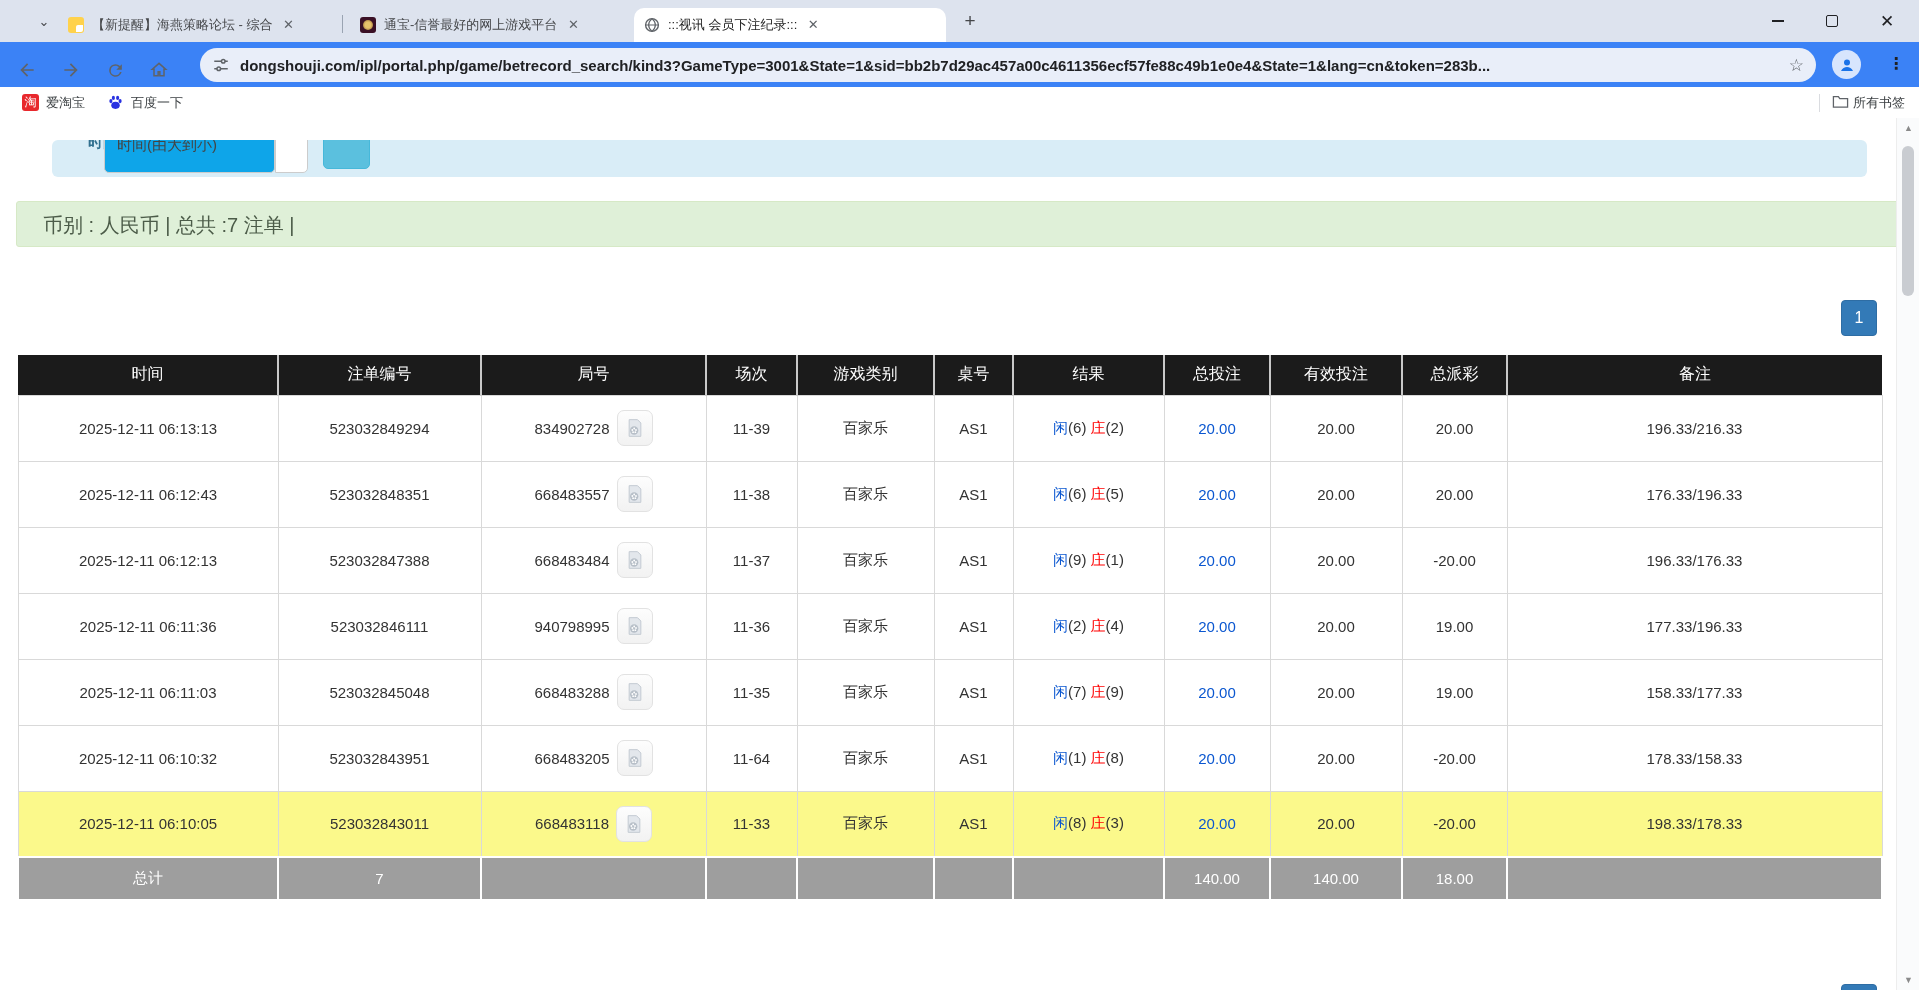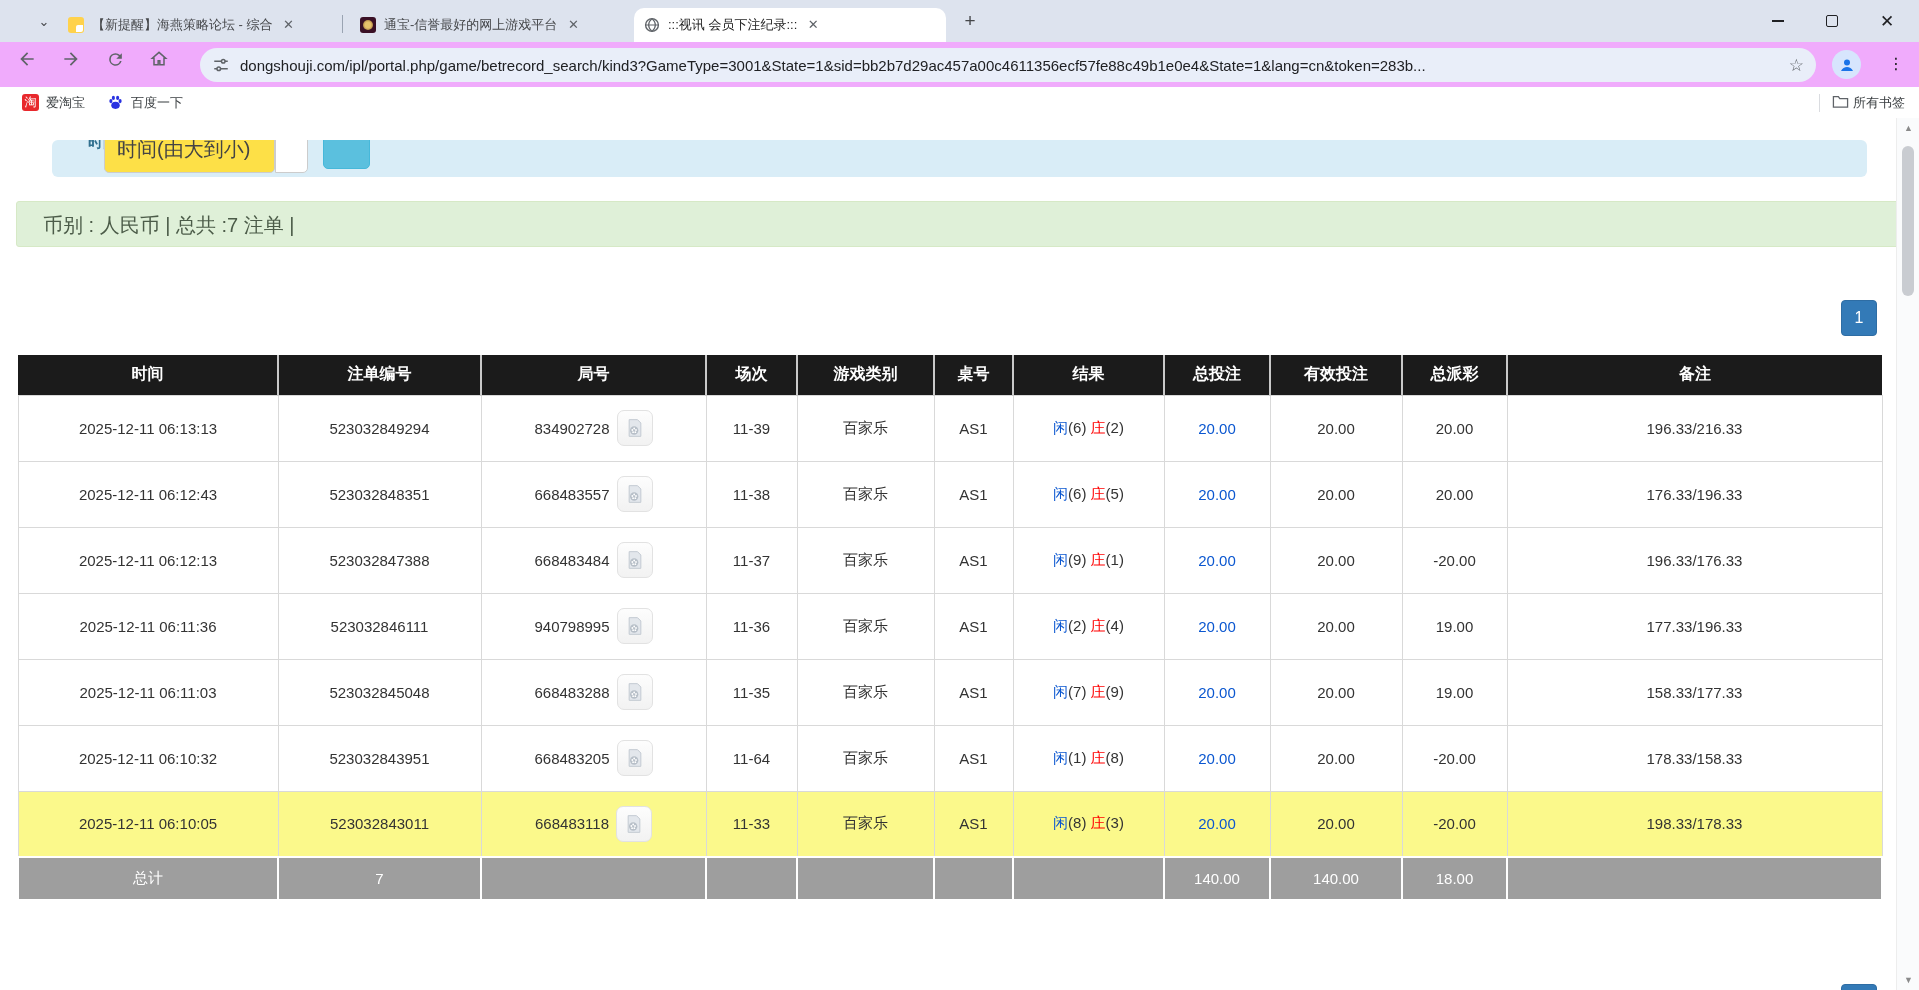--- a/index.html
+++ b/index.html
@@ -27,21 +27,21 @@
     border-radius:5px; background:radial-gradient(circle,#e7c26a 40%,#8a5a2a 100%); }
   .newtab { position:absolute; left:958px; top:10px; width:24px; height:24px; text-align:center;
     line-height:22px; font-size:19px; color:#45474a; border-radius:12px; }
   .winctl { position:absolute; top:0; height:42px; width:46px; display:flex; align-items:center;
     justify-content:center; color:#202124; }
   .winctl.min::after { content:""; width:12px; height:1.5px; background:#202124; }
   .winctl.max::after { content:""; width:10px; height:10px; border:1.4px solid #202124; border-radius:2px; }
   .winctl.cls { font-size:17px; }
 
   
-  .toolbar { position:relative; height:45px; background:#f0abfc; display:flex; align-items:flex-start; }
+  .toolbar { position:relative; height:45px; background:#3b82f6; display:flex; align-items:flex-end;font-weight:bold; }
   .navbtn { width:34px; height:34px; margin-left:10px; border-radius:17px; display:flex;
     align-items:center; justify-content:center; color:#5f6368; }
   .navbtn svg { display:block; }
   .omnibox { position:absolute; left:200px; top:6px; width:1616px; height:34px; background:#e9eef9;
     border-radius:17px; display:flex; align-items:center; padding:0 12px; }
   .siteinfo { width:18px; height:18px; margin-right:10px; flex:0 0 18px; }
   .url { font-size:15px; color:#202124; white-space:nowrap; overflow:hidden; flex:1; }
   .star { font-size:17px; color:#5f6368; margin-left:10px; }
   .avatar { position:absolute; left:1832px; top:8px; width:29px; height:29px; border-radius:15px;
     background:#d7e5fd; display:flex; align-items:center; justify-content:center; }
@@ -56,40 +56,40 @@
     font-size:12px; text-align:center; line-height:17px; }
   .bm-ico-baidu { width:17px; height:17px; }
   .bm-right { position:absolute; right:14px; display:flex; align-items:center; gap:4px; }
   .bm-vdiv { width:1px; height:18px; background:#dadce0; margin-right:8px; }
 
   
   .page { position:relative; height:872px; background:#fff; overflow:hidden; }
   .filter-panel { position:absolute; left:52px; top:22px; width:1815px; height:37px;
     background:#d9edf7; border-radius:6px; overflow:hidden; }
   .filter-label { position:absolute; left:36px; top:-7px; font-size:15px; font-weight:bold; color:#31708f; }
-  .filter-select { position:absolute; left:52px; top:-11px; width:171px; height:44px; background:#fde047;
-    border:1px solid #cccccc; border-radius:5px; font-size:20px; color:#444; padding:6px 10px 0 12px; }
+  .filter-select { position:absolute; left:52px; top:-11px; width:171px; height:44px; background:#0ea5e9;
+    border:1px solid #cccccc; border-radius:5px; font-size:15px; color:#444; padding:6px 10px 0 12px; }
   .filter-spin { position:absolute; left:223px; top:-11px; width:33px; height:44px; background:#fff;
     border:1px solid #cccccc; border-radius:0 5px 5px 0; }
   .filter-btn { position:absolute; left:271px; top:-9px; width:47px; height:38px; background:#5bc0de;
     border:1px solid #46b8da; border-radius:5px; }
 
   .summary-bar { position:absolute; left:16px; top:83px; width:1888px; height:46px;
     background:#dff0d8; border:1px solid #d6e9c6; border-radius:3px; }
   .summary-left { position:absolute; left:26px; top:0; line-height:46px; font-size:20px; color:#4c5c49; }
   .summary-right { position:absolute; right:44px; top:0; line-height:46px; font-size:15px; color:#ff0000; }
 
   .page-btn { position:absolute; width:36px; height:36px; background:#337ab7; border:1px solid #2e6da4;
     border-radius:4px; color:#fff; font-size:16px; text-align:center; line-height:34px; }
   .page-btn.top { left:1841px; top:182px; }
   .page-btn.bottom { left:1841px; top:866px; }
 
   table.bets { position:absolute; left:17px; top:237px; width:1864px; border-collapse:collapse;
     table-layout:fixed; }
-  table.bets th { background:#1b1b1b; color:#fff; font-size:16px; font-weight:bold; height:40px;
+  table.bets th { background:#1b1b1b; color:#fff; font-size:16px; font-weight:normal; height:40px;
     border-right:2px solid #c9c9c9; }
   table.bets th:last-child { border-right:none; }
   table.bets td { height:66px; border:1px solid #d9d9d9; text-align:center; font-size:15px;
     color:#333; background:#fff; }
   tr.highlight td { background:#fbf98b; }
   tr.sumrow td { background:#9e9e9e; border:2px solid #ffffff; color:#fff; height:43px; }
   .c-blue { color:#0b57d0; }
   .c-red { color:#ff0000; }
   .round-cell { display:flex; align-items:center; justify-content:center; gap:7px; }
   .video-btn { width:36px; height:36px; border:1px solid #e2e2e2; border-radius:7px;

